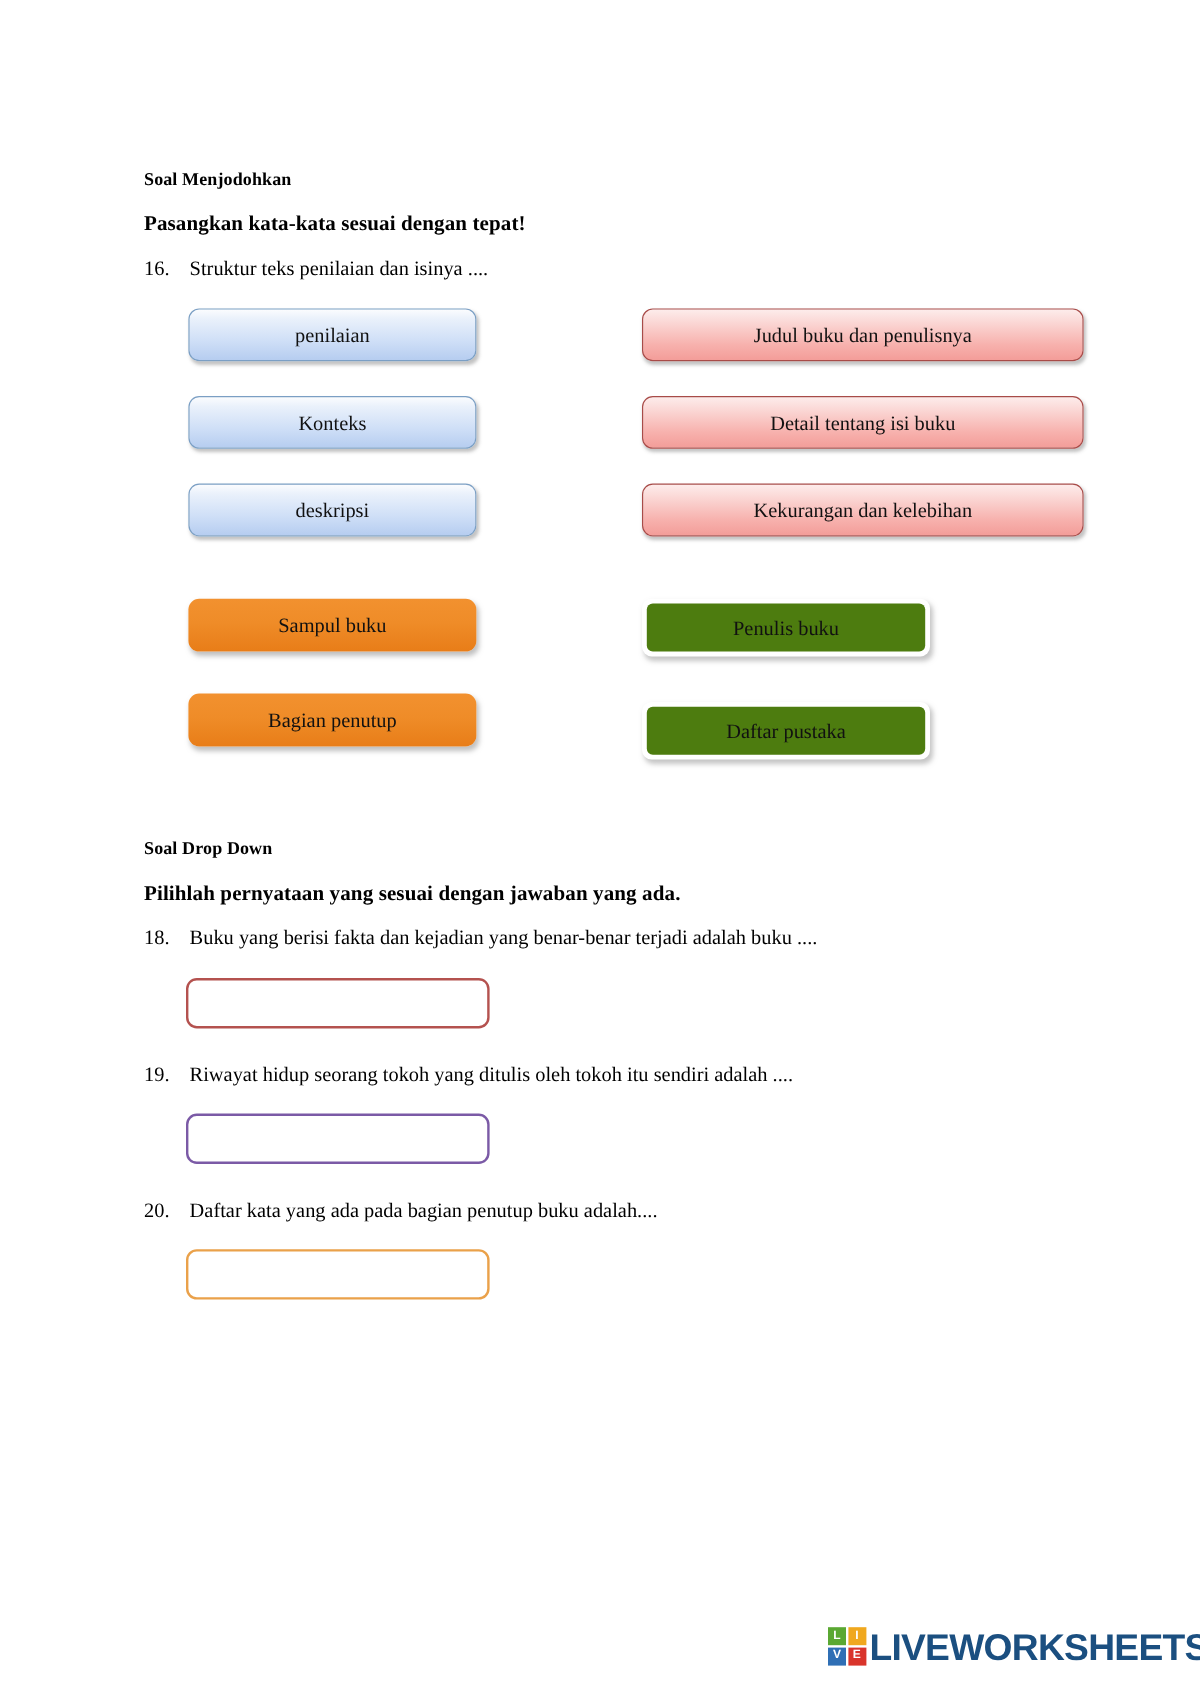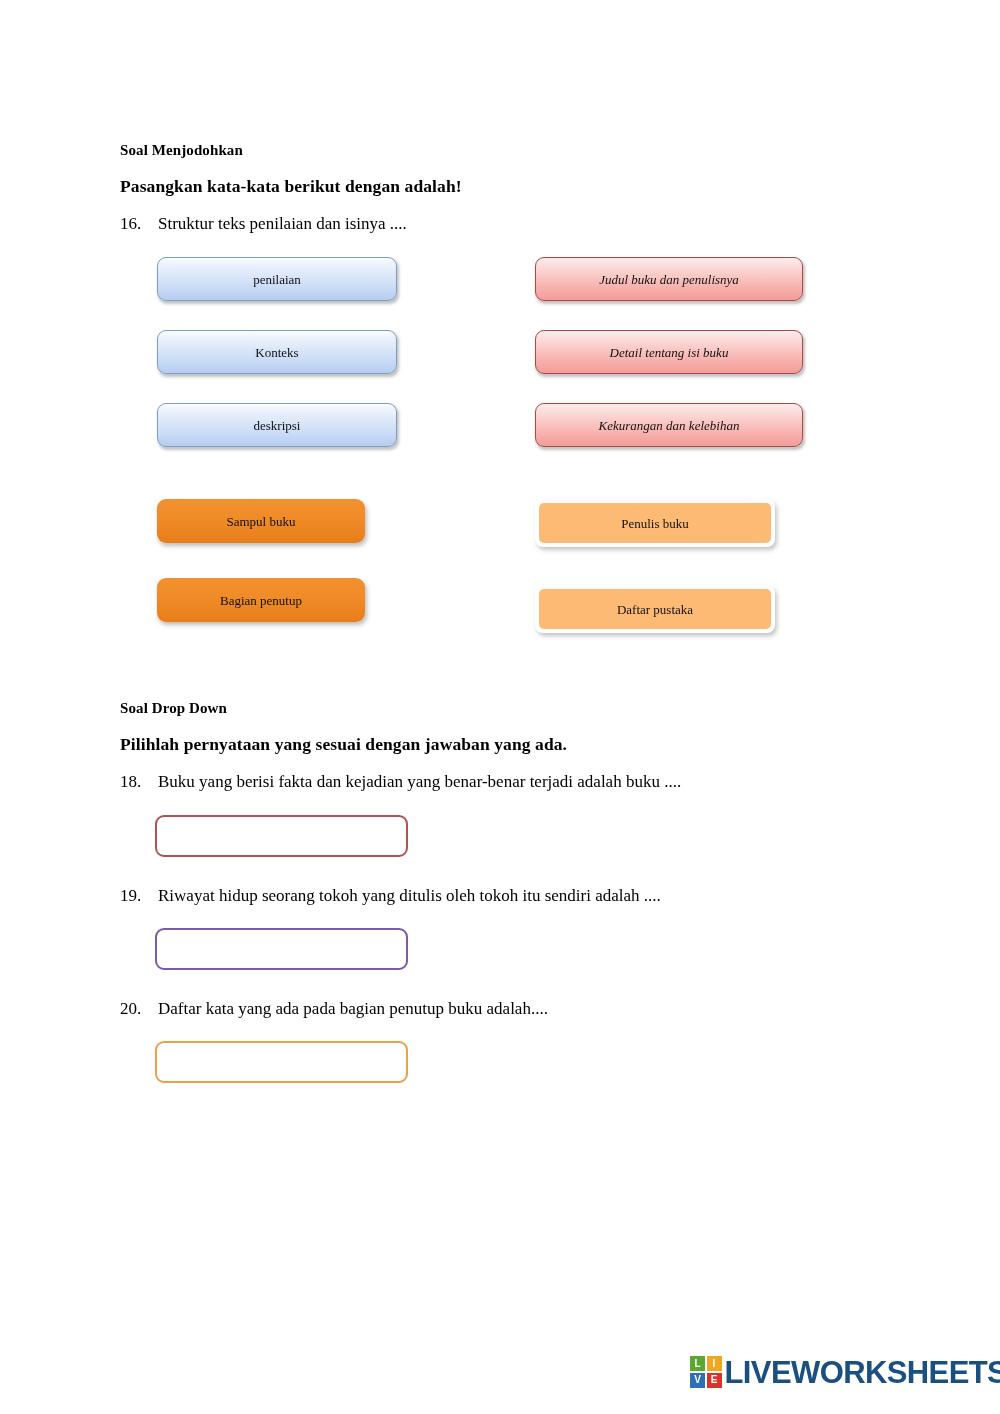--- a/index.html
+++ b/index.html
@@ -70,54 +70,53 @@
     margin-top: 42px;
     height: 150px;
   }
 
   .btn {
     position: absolute;
     box-sizing: border-box;
     display: flex;
     align-items: center;
     justify-content: center;
-    font-size: 13px;
+    font-size: 17px;
     line-height: 1;
     color: #111111;
     text-align: left;
     white-space: nowrap;
   }
 
   
   .btn-blue {
     left: 37px;
     width: 240px;
     height: 44px;
     border: 1px solid #7b9fc4;
     border-radius: 9px;
     background: linear-gradient(to bottom, #fbfcfe 0%, #eaf1fb 18%, #cfdff7 62%, #b6cdf0 100%);
     box-shadow: 1.5px 2.5px 3px rgba(120,120,120,0.45);
   }
 
   
   .btn-pink {
     left: 415px;
-    width: 268px;
+    width: 368px;
     height: 44px;
     border: 1px solid #a84b48;
     border-radius: 9px;
     background: linear-gradient(to bottom, #fdeceb 0%, #fbdad8 22%, #f7b1ad 70%, #f39d99 100%);
     box-shadow: 1.5px 2.5px 3px rgba(120,120,120,0.45);
-    font-style: italic;
   }
 
   
   .btn-orange {
     left: 37px;
-    width: 208px;
+    width: 240px;
     height: 44px;
     border: none;
     border-radius: 9px;
     background: linear-gradient(to bottom, #f2912f 0%, #ef8c28 45%, #e87d18 100%);
     box-shadow: 1.5px 3px 4px rgba(130,130,130,0.5);
   }
 
   
   .btn-green-wrap {
     position: absolute;
@@ -129,21 +128,21 @@
     border-radius: 8px;
     padding: 4px;
     box-shadow: 2px 3px 4px rgba(140,140,140,0.5);
   }
   .btn-green {
     position: relative;
     left: 0;
     width: 100%;
     height: 100%;
     border-radius: 5px;
-    background: #fdba74;
+    background: #4d7c0f;
     box-shadow: none;
     border: none;
   }
 
   .row-1 { top: 0px; }
   .row-2 { top: 73px; }
   .row-3 { top: 146px; }
 
   .row-17-1 { top: 0px; }
   .row-17-2 { top: 79px; }
@@ -210,21 +209,21 @@
 </style>
 </head>
 <body>
 
 <div class="page">
 
   <div class="content">
 
     <div class="section-title">Soal Menjodohkan</div>
 
-    <div class="section-sub">Pasangkan kata-kata berikut dengan adalah!</div>
+    <div class="section-sub">Pasangkan kata-kata sesuai dengan tepat!</div>
 
     <div class="question">
       <span class="q-num">16.</span>
       <span class="q-text">Struktur teks penilaian dan isinya ....</span>
     </div>
 
     <div class="match-block-16">
       <div class="btn btn-blue row-1">penilaian</div>
       <div class="btn btn-blue row-2">Konteks</div>
       <div class="btn btn-blue row-3">deskripsi</div>

